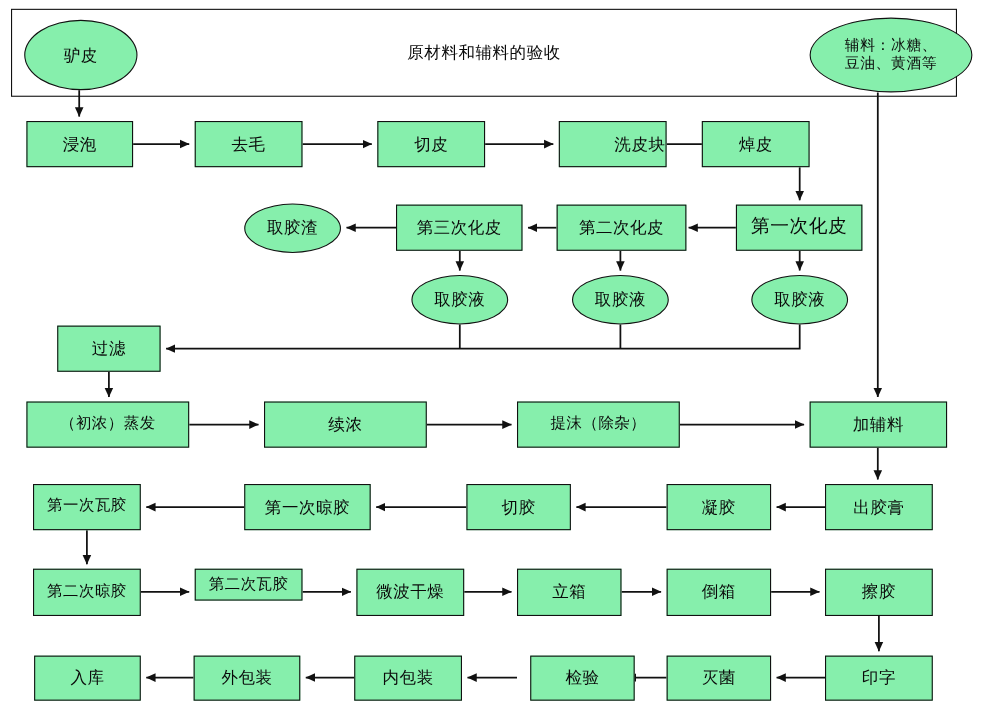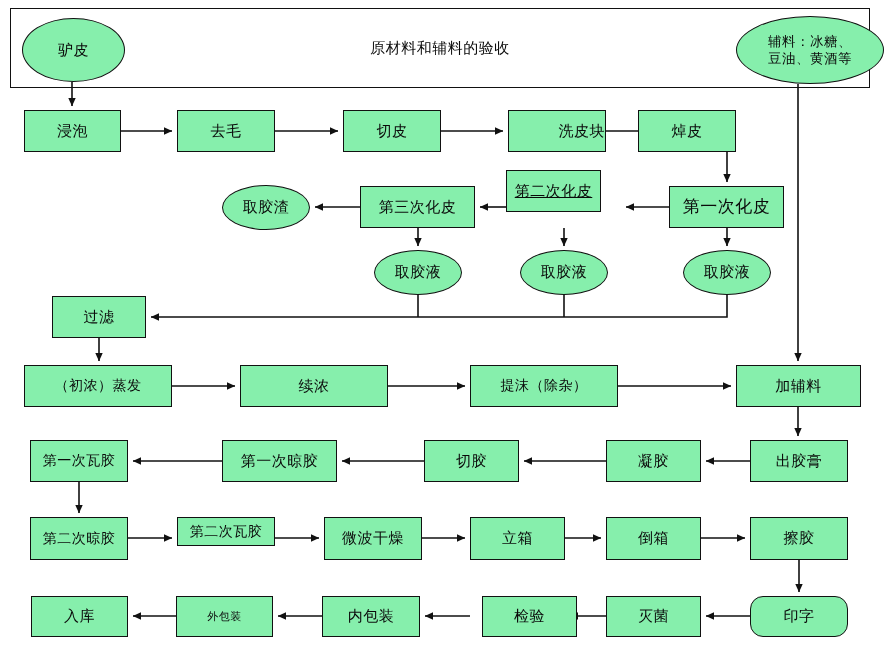--- a/index.html
+++ b/index.html
@@ -89,21 +89,21 @@
       </div>
       <div class="node rect" style="left: 508px; top: 110px; width: 98px; height: 42px; z-index: 3; justify-content: flex-end;">
         <span class="lbl" style="font-size: 15px;">洗皮块</span>
       </div>
       <div class="node rect" style="left: 638px; top: 110px; width: 98px; height: 42px; z-index: 3;">
         <span class="lbl" style="font-size: 15px;">焯皮</span>
       </div>
       <div class="node rect" style="left: 669px; top: 186px; width: 115px; height: 42px; z-index: 3;">
         <span class="lbl" style="font-size: 17px; text-align: center;">第一次化皮</span>
       </div>
-      <div class="node rect" style="left: 506px; top: 170px; width: 95px; height: 42px; z-index: 3; text-decoration: underline;">
+      <div class="node rect" style="left: 506px; top: 186px; width: 118px; height: 42px; z-index: 3;">
         <span class="lbl" style="font-size: 15px;">第二次化皮</span>
       </div>
       <div class="node rect" style="left: 360px; top: 186px; width: 115px; height: 42px; z-index: 3;">
         <span class="lbl" style="font-size: 15px;">第三次化皮</span>
       </div>
       <div class="node ell" style="left: 222px; top: 185px; width: 88px; height: 45px; z-index: 3;">
         <span class="lbl" style="font-size: 15px;">取胶渣</span>
       </div>
       <div class="node ell" style="left: 683px; top: 250px; width: 88px; height: 45px; z-index: 3;">
         <span class="lbl" style="font-size: 15px;">取胶液</span>
@@ -155,33 +155,33 @@
       </div>
       <div class="node rect" style="left: 470px; top: 517px; width: 95px; height: 43px; z-index: 3;">
         <span class="lbl" style="font-size: 15px;">立箱</span>
       </div>
       <div class="node rect" style="left: 606px; top: 517px; width: 95px; height: 43px; z-index: 3;">
         <span class="lbl" style="font-size: 15px;">倒箱</span>
       </div>
       <div class="node rect" style="left: 750px; top: 517px; width: 98px; height: 43px; z-index: 3;">
         <span class="lbl" style="font-size: 15px;">擦胶</span>
       </div>
-      <div class="node rect" style="left: 750px; top: 596px; width: 98px; height: 41px; z-index: 3; border-radius: 13px;">
+      <div class="node rect" style="left: 750px; top: 596px; width: 98px; height: 41px; z-index: 3;">
         <span class="lbl" style="font-size: 15px;">印字</span>
       </div>
       <div class="node rect" style="left: 606px; top: 596px; width: 95px; height: 41px; z-index: 3;">
         <span class="lbl" style="font-size: 15px;">灭菌</span>
       </div>
       <div class="node rect" style="left: 470px; top: 596px; width: 95px; height: 41px; z-index: 3; margin-left: 12px;">
         <span class="lbl" style="font-size: 15px;">检验</span>
       </div>
       <div class="node rect" style="left: 322px; top: 596px; width: 98px; height: 41px; z-index: 3;">
         <span class="lbl" style="font-size: 15px;">内包装</span>
       </div>
       <div class="node rect" style="left: 176px; top: 596px; width: 97px; height: 41px; z-index: 3;">
-        <span class="lbl" style="font-size: 11px;">外包装</span>
+        <span class="lbl" style="font-size: 15px;">外包装</span>
       </div>
       <div class="node rect" style="left: 31px; top: 596px; width: 97px; height: 41px; z-index: 3;">
         <span class="lbl" style="font-size: 15px;">入库</span>
       </div>
     </div>
 
 </div>
 
 </body></html>

